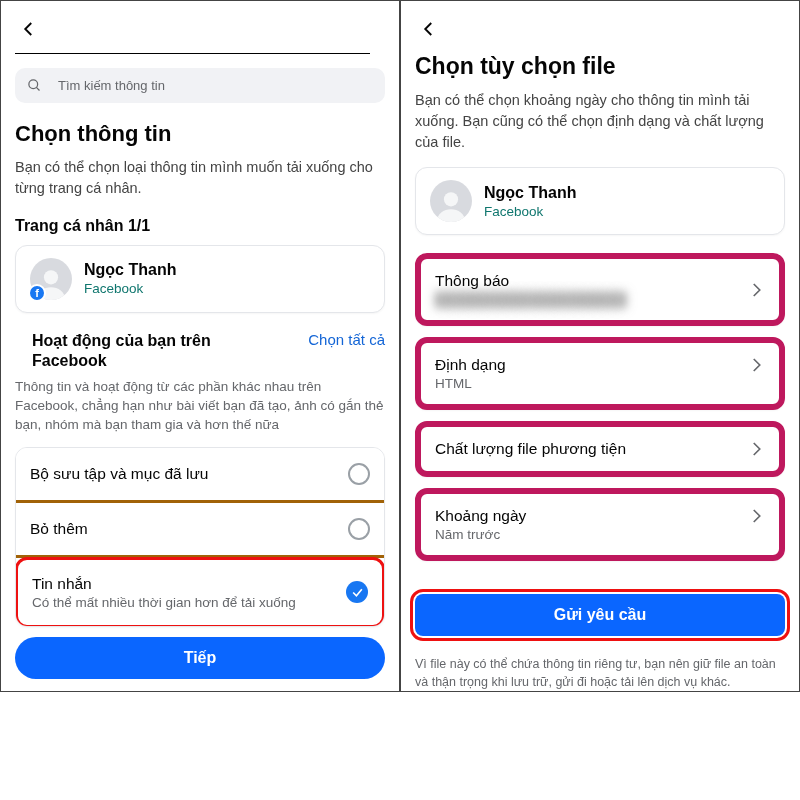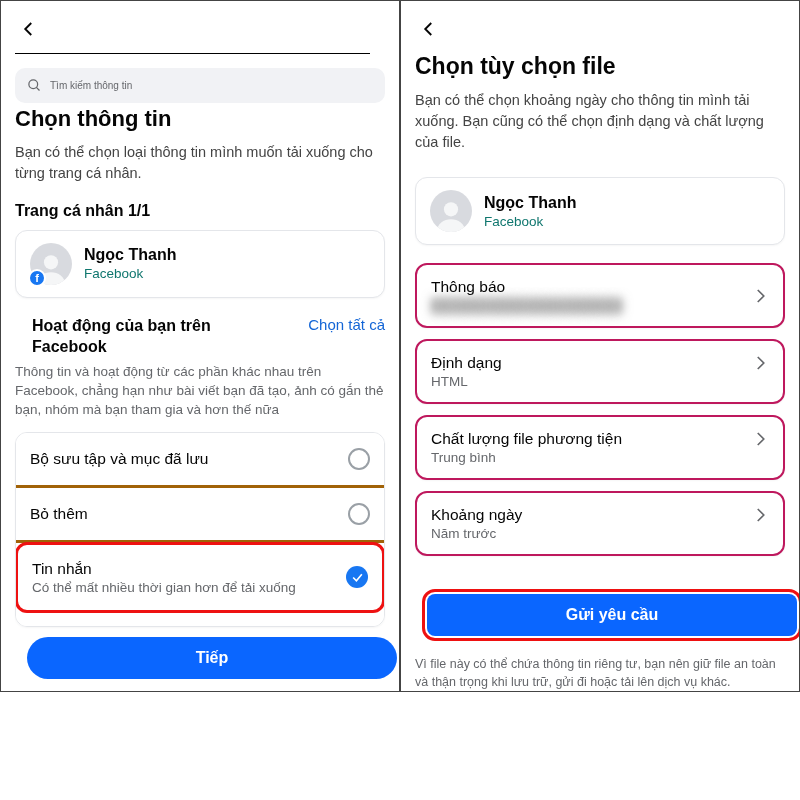--- a/index.html
+++ b/index.html
@@ -3,25 +3,25 @@
 <meta charset="utf-8">
 <style>
   * { box-sizing: border-box; margin: 0; padding: 0; font-family: -apple-system, BlinkMacSystemFont, "Segoe UI", Helvetica, Arial, sans-serif; }
   body { width: 800px; height: 800px; background: #ffffff; display: flex; }
   .screen { width: 400px; height: 692px; border: 1px solid #444; background: #fff; position: relative; overflow: hidden; }
   .screen-inner { padding: 14px 14px 0 14px; height: 100%; display: flex; flex-direction: column; }
   .back-row { display: flex; align-items: center; height: 28px; margin-bottom: 10px; }
   .back-btn { width: 28px; height: 28px; display: flex; align-items: center; justify-content: center; cursor: pointer; }
   .back-btn svg { width: 18px; height: 18px; stroke: #050505; stroke-width: 2.5; fill: none; }
   .divider-top { height: 1px; background: #000; margin: 0 0 14px 0; width: 96%; }
-  .search { display:flex; align-items:center; gap:8px; background: #f1f2f5; border-radius: 10px; padding: 10px 12px; color: #65676b; font-size: 10px; margin-bottom: 3px; }
+  .search { display:flex; align-items:center; gap:16px; background: #f1f2f5; border-radius: 10px; padding: 10px 12px; color: #65676b; font-size: 13px; margin-bottom: 18px; }
   .search svg { width: 15px; height: 15px; stroke:#65676b; stroke-width:2; fill:none; }
   h1.title { font-size: 22px; font-weight: 700; color: #050505; margin-bottom: 10px; }
   p.desc { font-size: 14.5px; color: #444; line-height: 1.45; margin-bottom: 18px; }
-  p.desc2 { font-size: 14.5px; color: #444; line-height: 1.45; margin-bottom: 24px; }
+  p.desc2 { font-size: 14.5px; color: #444; line-height: 1.45; margin-bottom: 14px; }
   .section-label { font-size: 16px; font-weight: 600; color: #050505; margin-bottom: 10px; }
   .profile-card { background:#fff; border:1px solid #e4e6ea; border-radius:12px; padding:12px 14px; display:flex; align-items:center; gap:12px; margin-bottom:18px; box-shadow: 0 1px 2px rgba(0,0,0,0.04); }
   .avatar-wrap { position:relative; width:42px; height:42px; }
   .avatar { width:42px; height:42px; border-radius:50%; background:#d8dadf; display:flex; align-items:flex-end; justify-content:center; overflow:hidden; }
   .avatar svg { width:34px; height:34px; fill:#f5f6f7; }
   .fb-badge { position:absolute; bottom:-2px; left:-2px; width:18px; height:18px; border-radius:50%; background:#1877f2; display:flex; align-items:center; justify-content:center; border:2px solid #fff; font-size:11px; color:#fff; font-weight:700; }
   .profile-txt .name { font-size:16px; font-weight:600; color:#050505; }
   .profile-txt .sub  { font-size:13.5px; color:#0f766e; margin-top:2px; }
   .activity-head { display:flex; justify-content:space-between; align-items:flex-start;margin-left:17px; }
   .activity-head .left { font-size:16px; font-weight:600; color:#050505; max-width:250px; line-height:1.3; }
@@ -33,26 +33,26 @@
   .row .row-text .r-title { font-size:15.5px; color:#050505; }
   .row .row-text .r-sub   { font-size:13.5px; color:#65676b; margin-top:2px; }
   .radio { width:22px; height:22px; border:2px solid #9aa0a6; border-radius:50%; flex:0 0 22px; }
   .radio.checked { border:none; background:#1877f2; display:flex; align-items:center; justify-content:center; }
   .radio.checked svg { width:13px; height:13px; stroke:#fff; stroke-width:3; fill:none; }
   .row.highlight { border:3px solid #e11; border-radius:12px; margin:-1px; position:relative; z-index:2;gap:20px; }
   .chev { width:18px; height:18px; flex:0 0 18px; }
   .chev svg { width:18px; height:18px; stroke:#65676b; stroke-width:2.2; fill:none; }
   .row.blur .r-sub { color:transparent; text-shadow:0 0 10px rgba(100,100,100,.55); user-select:none; }
   .see-more { padding:14px; font-size:15.5px; color:#1365d6; font-weight:500; border-bottom:none; }
-  .primary-btn { background:#0a66ff; color:#fff; font-size:16px; font-weight:600; border:none; border-radius:22px; height:42px; width:100%; cursor:pointer;margin-left:12px; }
+  .primary-btn { background:#0a66ff; color:#fff; font-size:16px; font-weight:600; border:none; border-radius:22px; height:42px; width:100%; cursor:pointer; }
   .btn-wrap { padding:10px 0 12px 0; margin-top:auto; }
   .btn-wrap.hl .primary-btn { outline:3px solid #e11; outline-offset:2px; border-radius:8px; }
   .footer-note { font-size:12.5px; color:#65676b; line-height:1.4; margin-top:8px; }
   .options-list { display:flex; flex-direction:column; gap:11px; }
-  .opt { background:#fff; border:2px solid #be185d; border-radius:12px; padding:13px 14px; display:flex; justify-content:space-between; cursor:pointer; box-shadow:0 1px 2px rgba(0,0,0,0.04); }
+  .opt { background:#fff; border:6px solid #be185d; border-radius:12px; padding:13px 14px; display:flex; justify-content:space-between; cursor:pointer; box-shadow:0 1px 2px rgba(0,0,0,0.04); }
   .opt .r-title { font-size:15.5px; color:#050505; }
   .opt .r-sub { font-size:13.5px; color:#65676b; margin-top:2px; }
 </style>
 </head>
 <body>
 
 <div class="screen">
   <div class="screen-inner">
     <div class="back-row">
       <div class="back-btn">
@@ -182,21 +182,20 @@
           <div class="r-title">Định dạng</div>
           <div class="r-sub">HTML</div>
         </div>
         <div class="chev"><svg viewBox="0 0 24 24">
               <polyline points="9 4 17 12 9 20"></polyline>
             </svg></div>
       </div>
       <div class="opt">
         <div class="row-text">
           <div class="r-title">Chất lượng file phương tiện</div>
-          <div class="r-sub">Trung bình</div>
         </div>
         <div class="chev"><svg viewBox="0 0 24 24">
               <polyline points="9 4 17 12 9 20"></polyline>
             </svg></div>
       </div>
       <div class="opt">
         <div class="row-text">
           <div class="r-title">Khoảng ngày</div>
           <div class="r-sub">Năm trước</div>
         </div>

